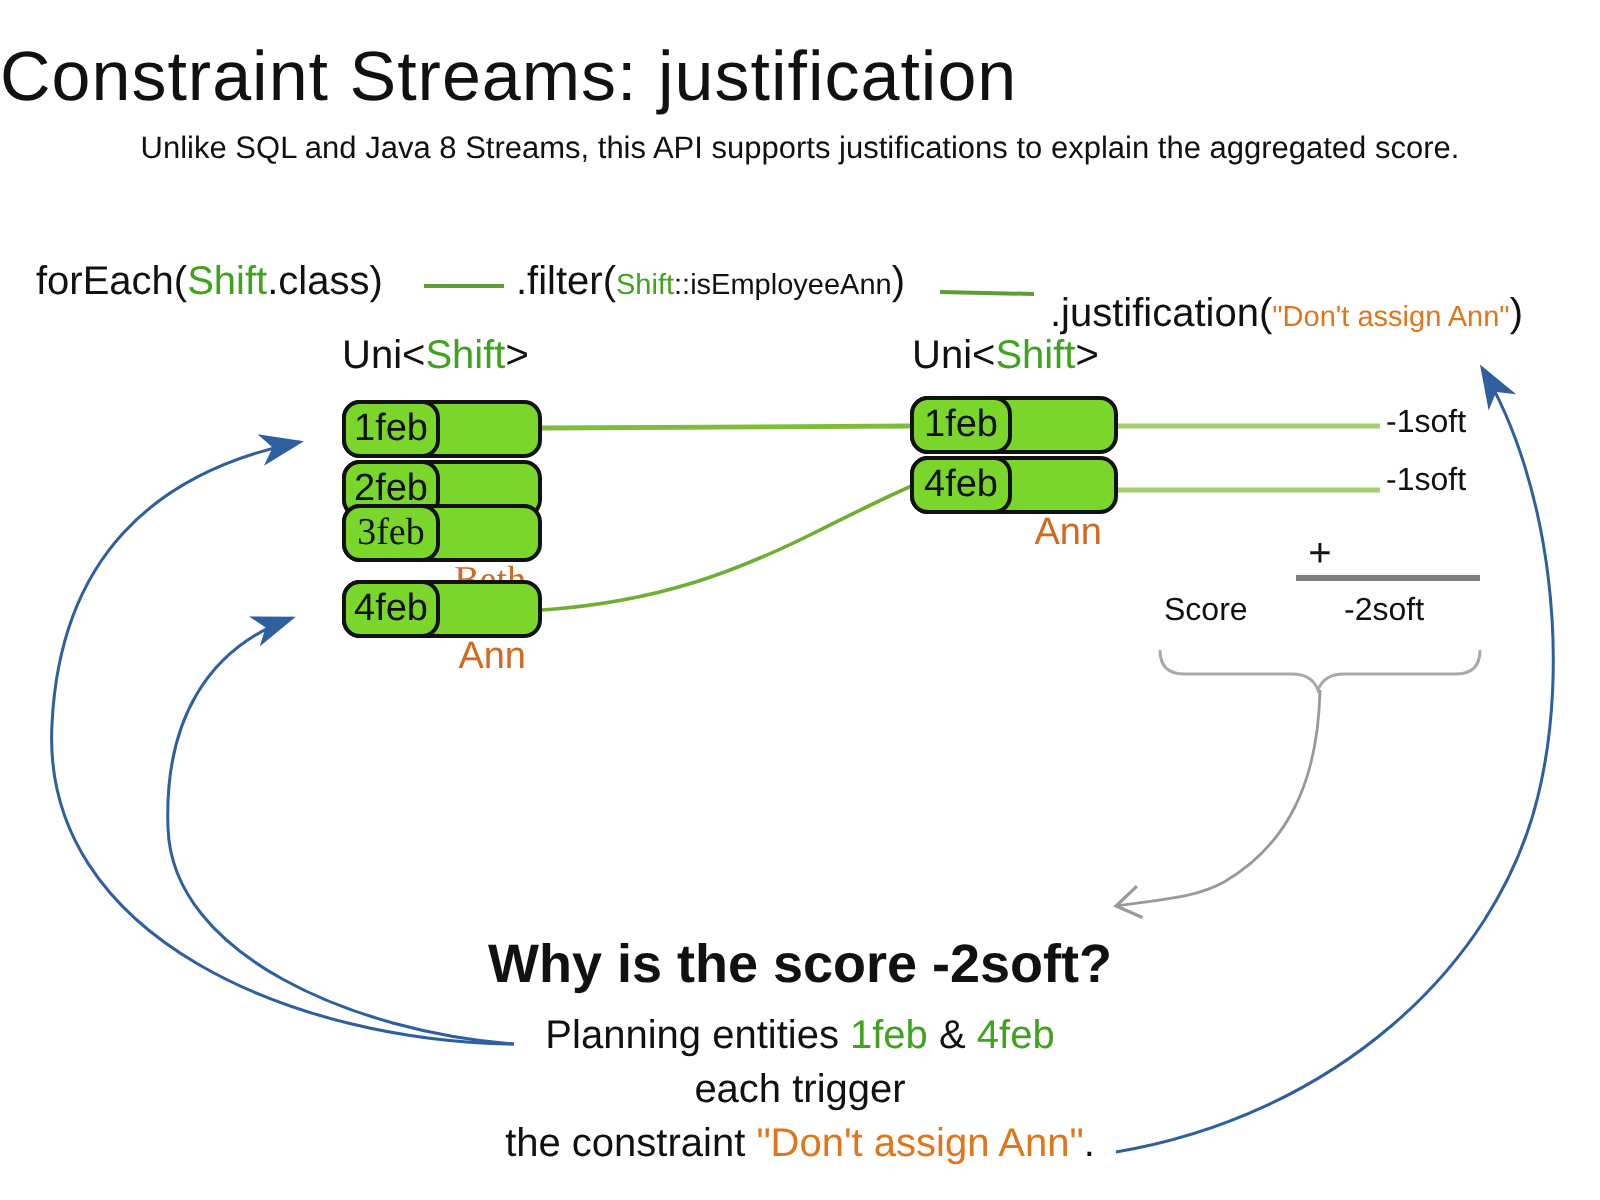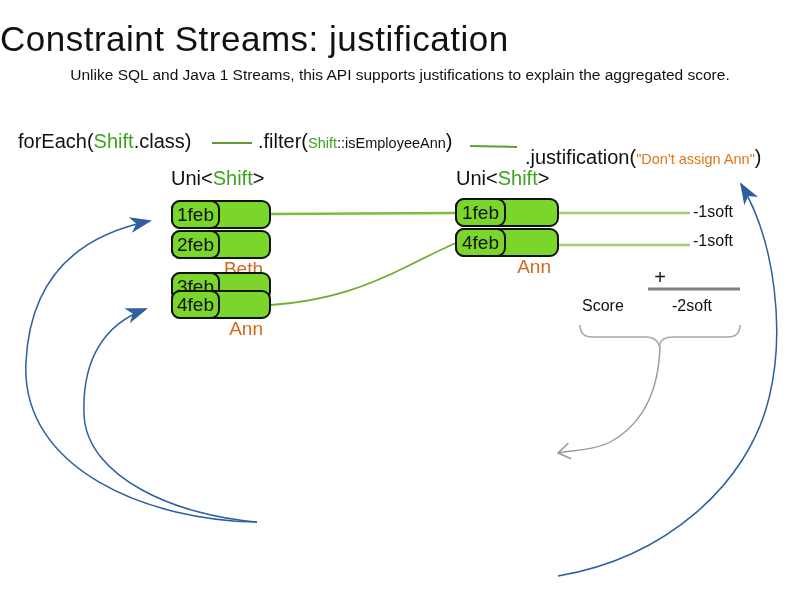--- a/index.html
+++ b/index.html
@@ -65,42 +65,42 @@
     <path d="M 580,325 Q 580,337 592,337 L 646,337 Q 656,337 659,345 Q 662,337 672,337 L 728,337 Q 740,337 740,325" stroke="#a9a9a9" stroke-width="1.5" fill="none"></path>
 
     <path d="M 660,345 C 659,392 643,423 612,441 C 596,450 575,450 558,453" stroke="#999999" stroke-width="1.4" fill="none" marker-end="url(#grayArrow)"></path>
 
     <path d="M 257,522 C 150,521 20,470 26,362 C 30,280 76,236 150,221" stroke="#2e5f9e" stroke-width="1.5" fill="none" marker-end="url(#blueArrow)"></path>
     <path d="M 257,522 C 178,516 86,478 84,414 C 82,360 104,324 146,309" stroke="#2e5f9e" stroke-width="1.5" fill="none" marker-end="url(#blueArrow)"></path>
     <path d="M 558,576 C 665,558 748,485 769,398 C 785,333 776,243 741,184" stroke="#2e5f9e" stroke-width="1.5" fill="none" marker-end="url(#blueArrow)"></path>
   </svg>
 
   <div class="abs title">Constraint Streams: justification</div>
-  <div class="abs subtitle">Unlike SQL and Java 1 Streams, this API supports justifications to explain the aggregated score.</div>
+  <div class="abs subtitle">Unlike SQL and Java 8 Streams, this API supports justifications to explain the aggregated score.</div>
 
   <div class="abs code" style="left:18px;top:130px;"><span>forEach(</span><span class="green">Shift</span><span>.class)</span></div>
 
   <div class="abs code" style="left:258px;top:130px;"><span>.filter(</span><span class="sm green">Shift</span><span class="sm">::isEmployeeAnn</span><span>)</span></div>
 
 
   <div class="abs code" style="left:525px;top:146px;"><span>.justification(</span><span class="sm str">"Don't assign Ann"</span><span>)</span></div>
 
   <div class="abs type-label" style="left:171px;top:167px;"><span>Uni&lt;</span><span class="green">Shift</span><span>&gt;</span></div>
 
   <div class="abs type-label" style="left:456px;top:167px;"><span>Uni&lt;</span><span class="green">Shift</span><span>&gt;</span></div>
 
   <div class="srow lrow" style="left:171px;top:200px;">
     <div class="date">1feb</div>
     <span class="emp">Ann</span>
   </div>
   <div class="srow lrow" style="left:171px;top:230px;">
     <div class="date">2feb</div>
     <span class="emp">Beth</span>
   </div>
-  <div class="srow lrow" style="left:171px;top:272px;">
+  <div class="srow lrow" style="left:171px;top:252px;font-family:Liberation Serif, serif;">
     <div class="date">3feb</div>
     <span class="emp">Beth</span>
   </div>
   <div class="srow lrow" style="left:171px;top:290px;">
     <div class="date">4feb</div>
     <span class="emp">Ann</span>
   </div>
 
   <div class="srow rrow" style="left:455px;top:198px;">
     <div class="date">1feb</div>
@@ -110,14 +110,20 @@
     <div class="date">4feb</div>
     <span class="emp">Ann</span>
   </div>
 
   <div class="abs scoretxt" style="left:693px;top:203px;">-1soft</div>
   <div class="abs scoretxt" style="left:693px;top:232px;">-1soft</div>
   <div class="abs scoretxt" style="left:648px;top:266px;width:24px;text-align:center;font-size:20px;">+</div>
   <div class="abs scoretxt" style="left:582px;top:297px;">Score</div>
   <div class="abs scoretxt" style="left:672px;top:297px;">-2soft</div>
 
+  <div class="abs question">
+    <h1>Why is the score -2soft?</h1>
+    <p><span>Planning entities </span><span class="green">1feb</span><span> &amp; </span><span class="green">4feb</span></p>
+    <p>each trigger</p>
+    <p><span>the constraint </span><span class="str">"Don't assign Ann"</span><span>.</span></p>
+  </div>
 
 </div>
 
 </body></html>

